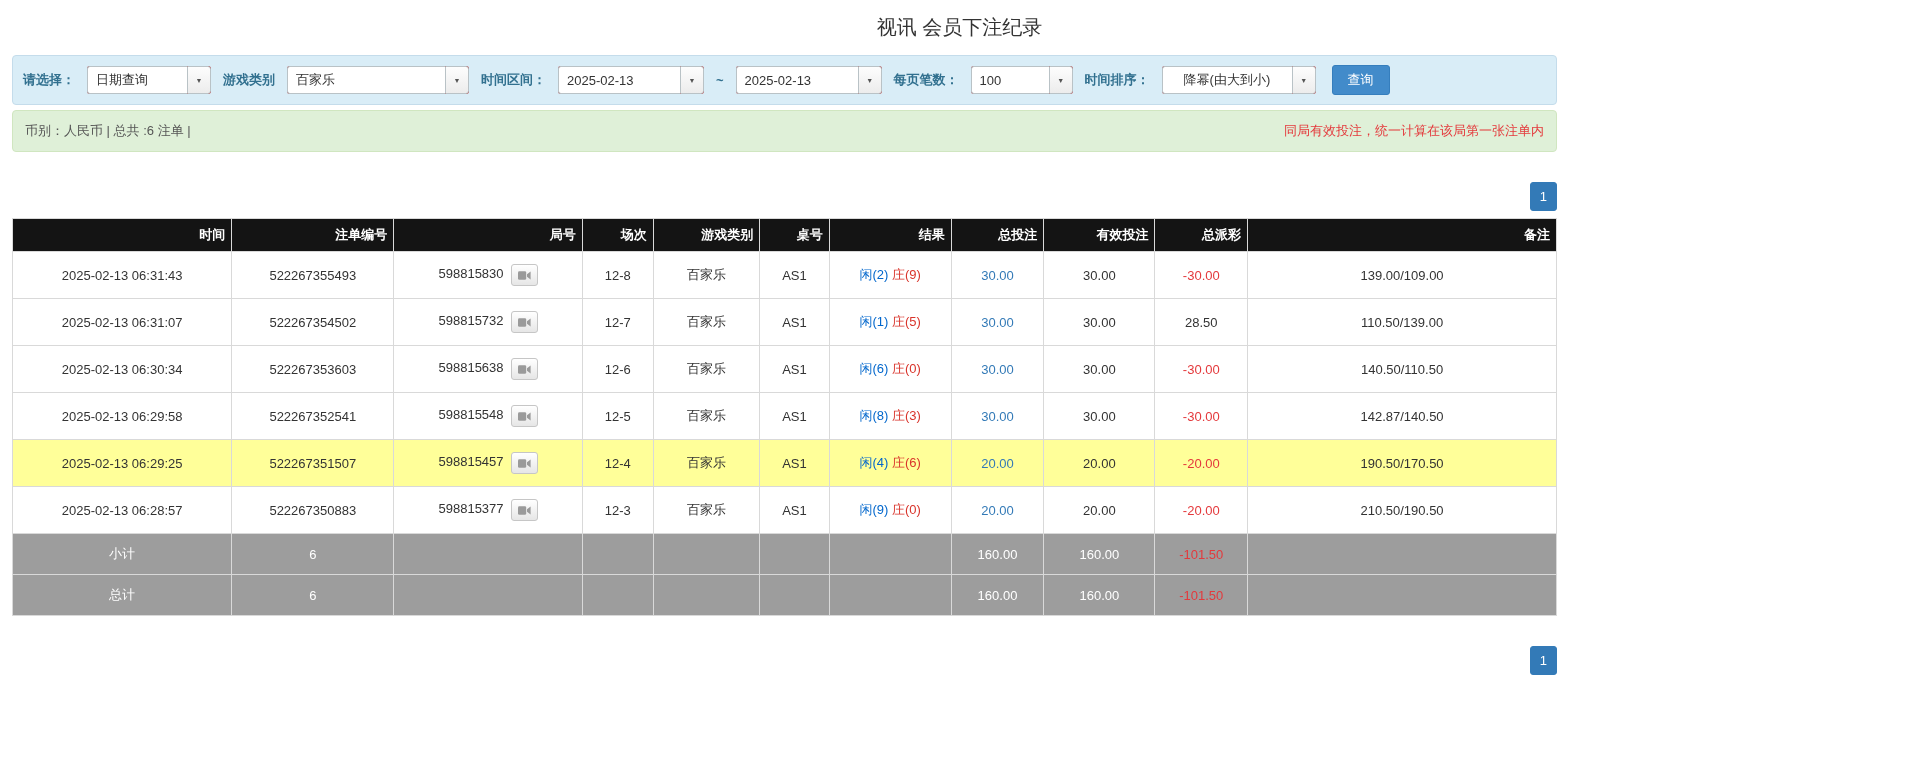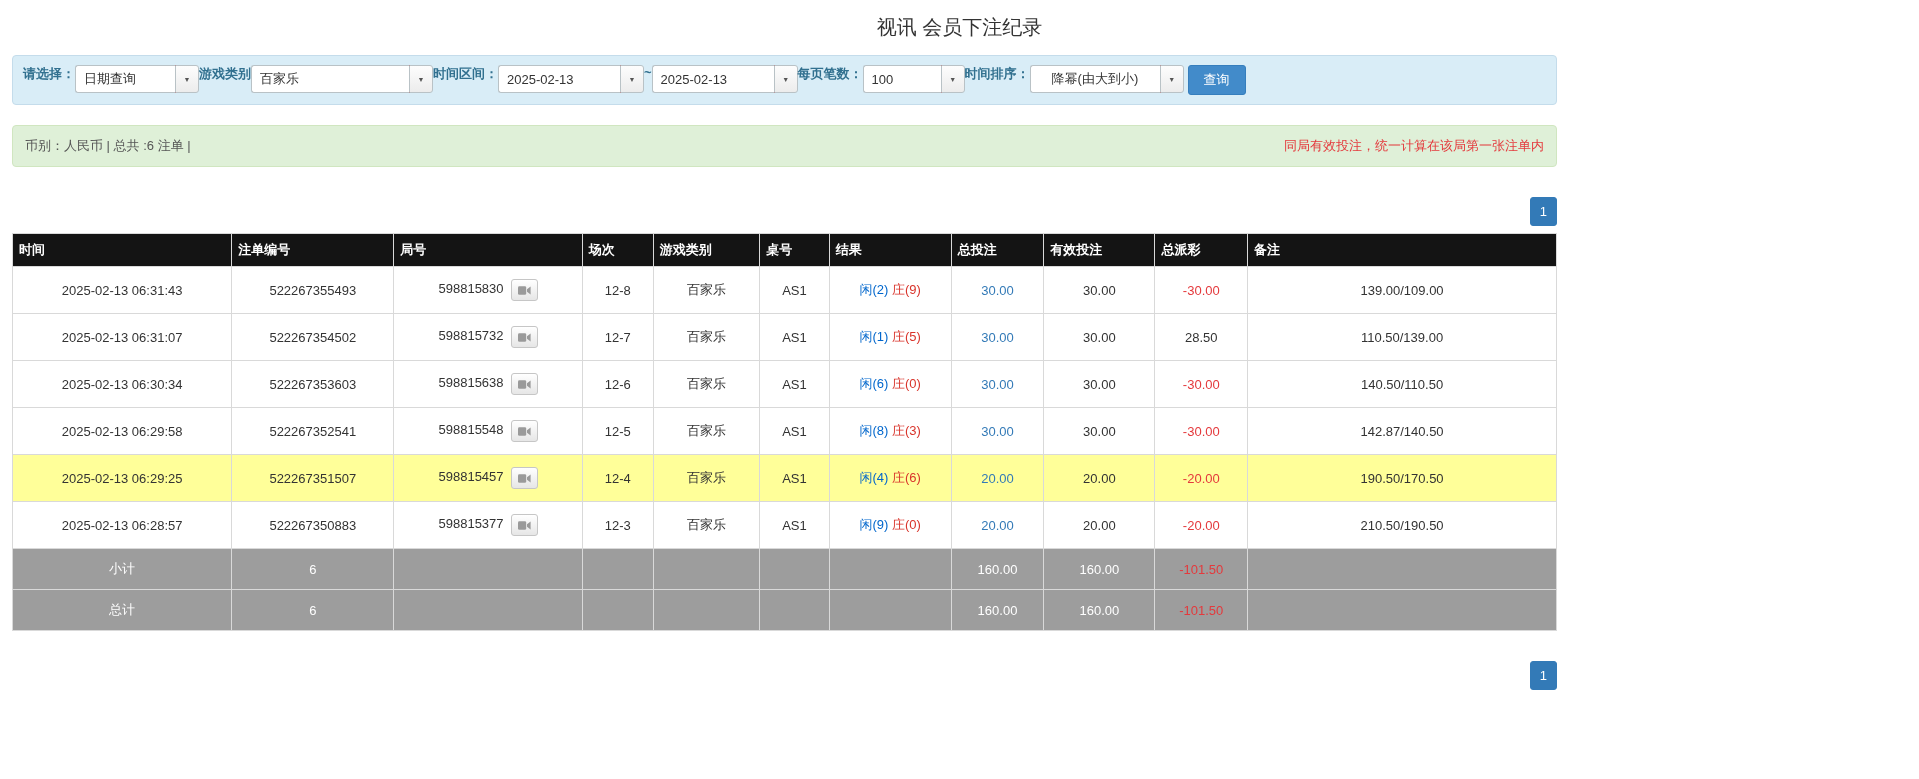--- a/index.html
+++ b/index.html
@@ -7,61 +7,61 @@
   body{
     font-family:"Liberation Sans","DejaVu Sans",sans-serif;
     color:#333;font-size:13px;padding:10px 12px;width:1919px;
   }
   .page-title{font-size:20px;font-weight:normal;color:#333;margin:4px 0 14px;text-align:center;}
   .content{width:1545px;}
 
   
   .filter-bar{
     background:#d9edf7;border:1px solid #c4dceb;border-radius:4px;
-    padding:9px 10px;display:flex;align-items:flex-start;gap:0;white-space:nowrap;
+    padding:9px 10px;display:flex;align-items:center;gap:12px;white-space:nowrap;
   }
   .flabel{color:#31708f;font-weight:bold;}
-  .combo{display:flex;align-items:stretch;height:28px;background:#b91c1c;border-radius:12px;}
+  .combo{display:flex;align-items:stretch;height:28px;background:#b91c1c;border-radius:3px;}
   .combo input{
     border:1px solid #b9c2c6;border-right:none;padding:0 8px;font-size:13px;
     background:#fff;color:#333;border-radius:3px 0 0 3px;outline:none;
   }
   .combo-btn{
     width:24px;border:1px solid #b9c2c6;background:linear-gradient(#fdfdfd,#ececec);
     border-radius:0 3px 3px 0;cursor:pointer;color:#666;
     display:flex;align-items:center;justify-content:center;
   }
   .caret{font-size:7px;line-height:1;color:#555;}
   .tilde{color:#31708f;font-weight:bold;}
   .btn-search{
     background:#428bca;border:1px solid #357ebd;color:#fff;height:30px;
     padding:0 15px;border-radius:3px;font-size:13px;cursor:pointer;margin-left:4px;
   }
 
   
   .summary-bar{
-    background:#dff0d8;border:1px solid #d0e6c0;border-radius:4px;margin-top:20px;
+    background:#dff0d8;border:1px solid #d0e6c0;border-radius:4px;margin-top:5px;
     padding:11px 12px;display:flex;justify-content:space-between;align-items:center;
   }
   .summary-left{color:#555;}
   .summary-notice{color:#e4393c;}
 
   
   .pager{display:flex;justify-content:flex-end;margin:30px 0 7px;}
   .pager.bottom{margin:30px 0 10px;}
   .page-btn{
     background:#337ab7;border:1px solid #337ab7;color:#fff;min-width:25px;height:29px;
     padding:0 9px;border-radius:3px;font-size:13px;cursor:pointer;
   }
 
   
   table{width:100%;border-collapse:collapse;table-layout:fixed;}
   th{
     background:#141414;color:#fff;font-weight:bold;padding:7px 6px;
-    border:1px solid #d9d9d9;font-size:13px;text-align:left;
+    border:1px solid #d9d9d9;font-size:13px;text-align:right;
   }
   td{
     border:1px solid #d9d9d9;padding:12px 6px;text-align:center;
     font-size:13px;color:#333;background:#fff;height:44px;vertical-align:middle;
   }
   tr.hl td{background:#ffff99;}
   tr.footer-row td{background:#9d9d9d;color:#fff;padding:11px 6px;height:31px;}
   .blue{color:#337ab7;cursor:pointer;}
   .neg{color:#e4393c;}
   .player{color:#0066cc;}

